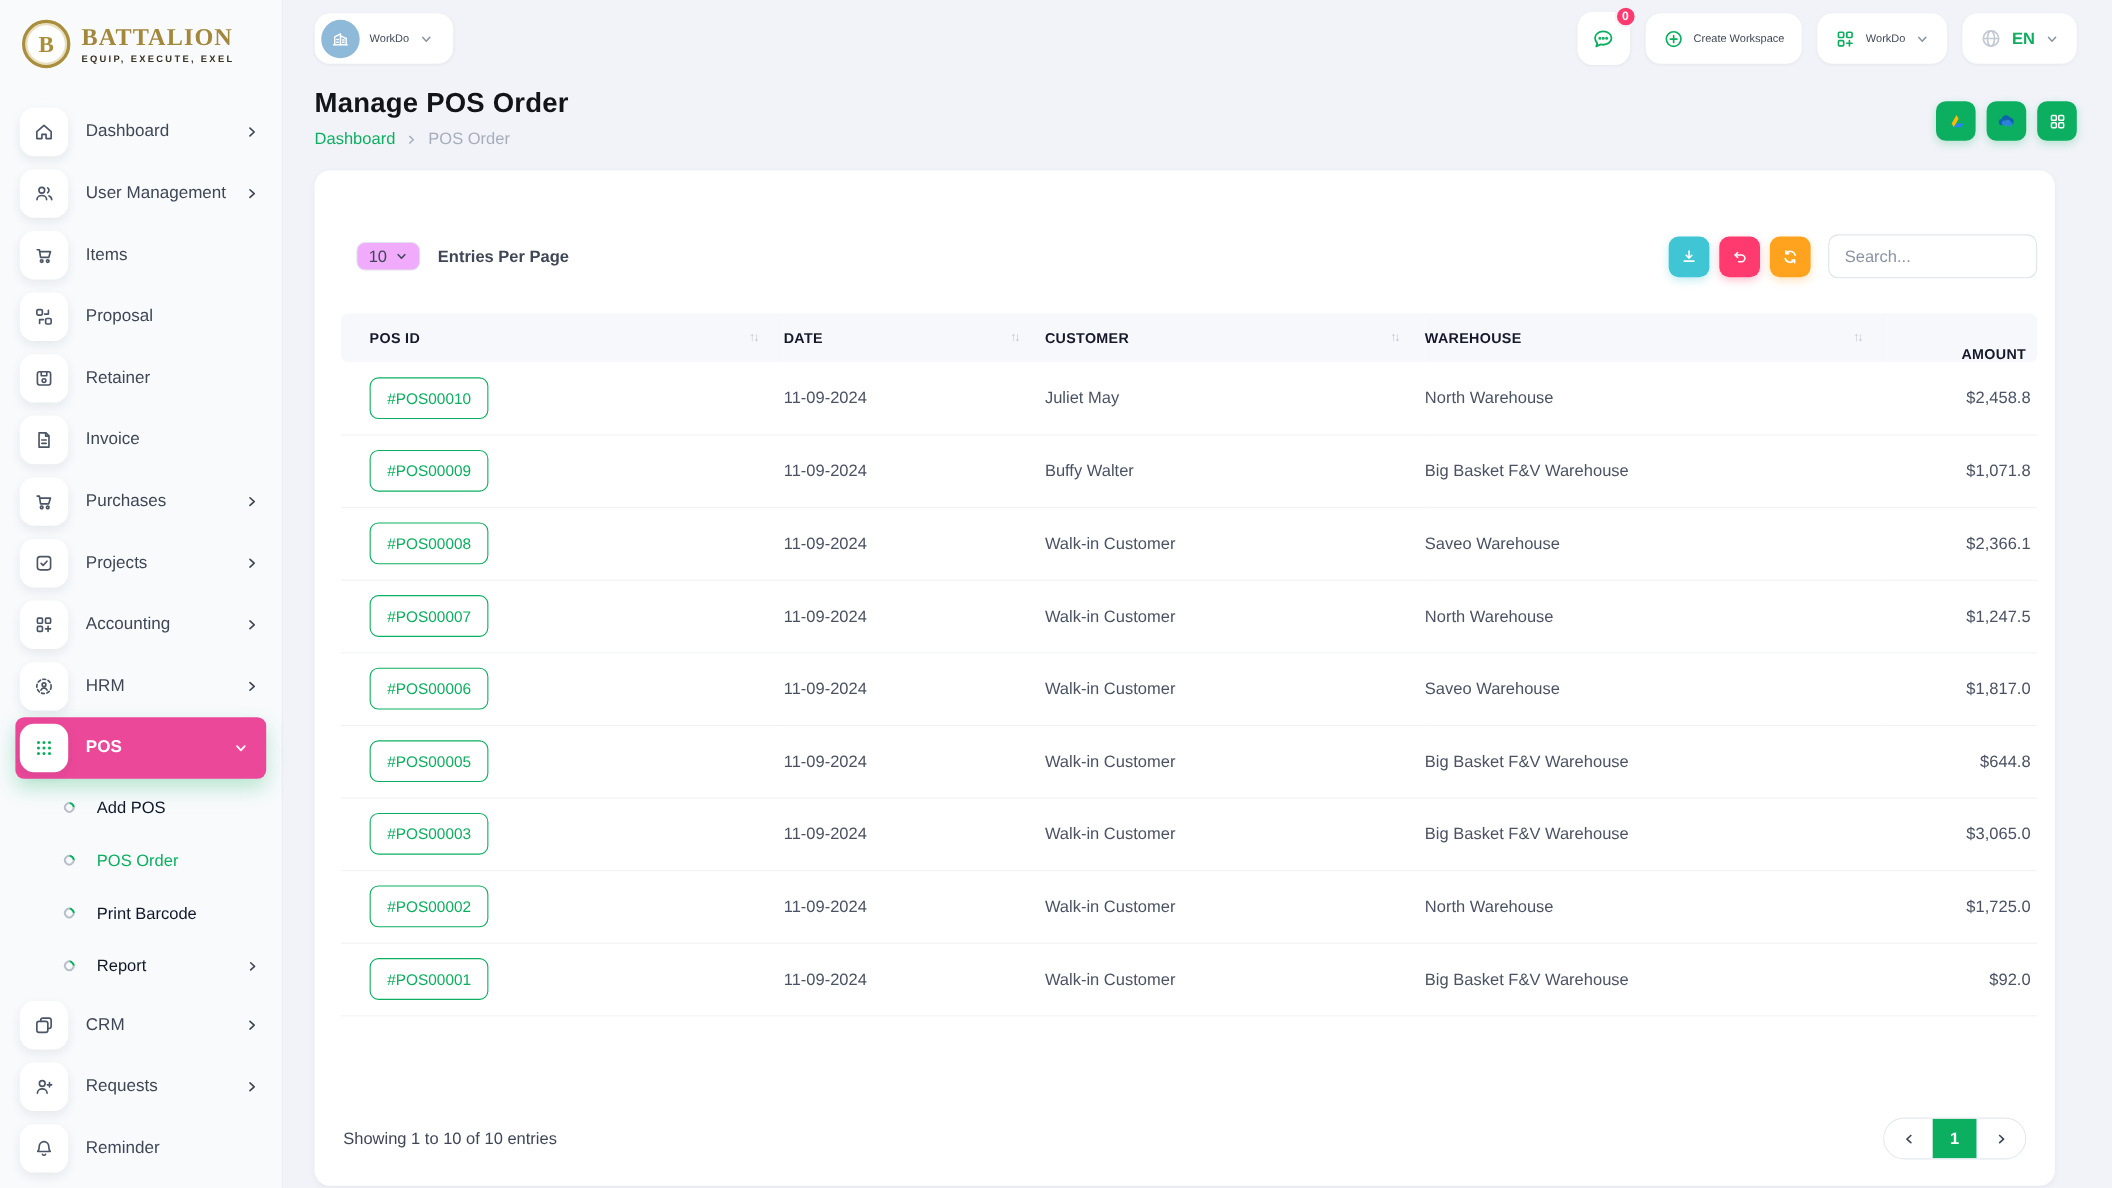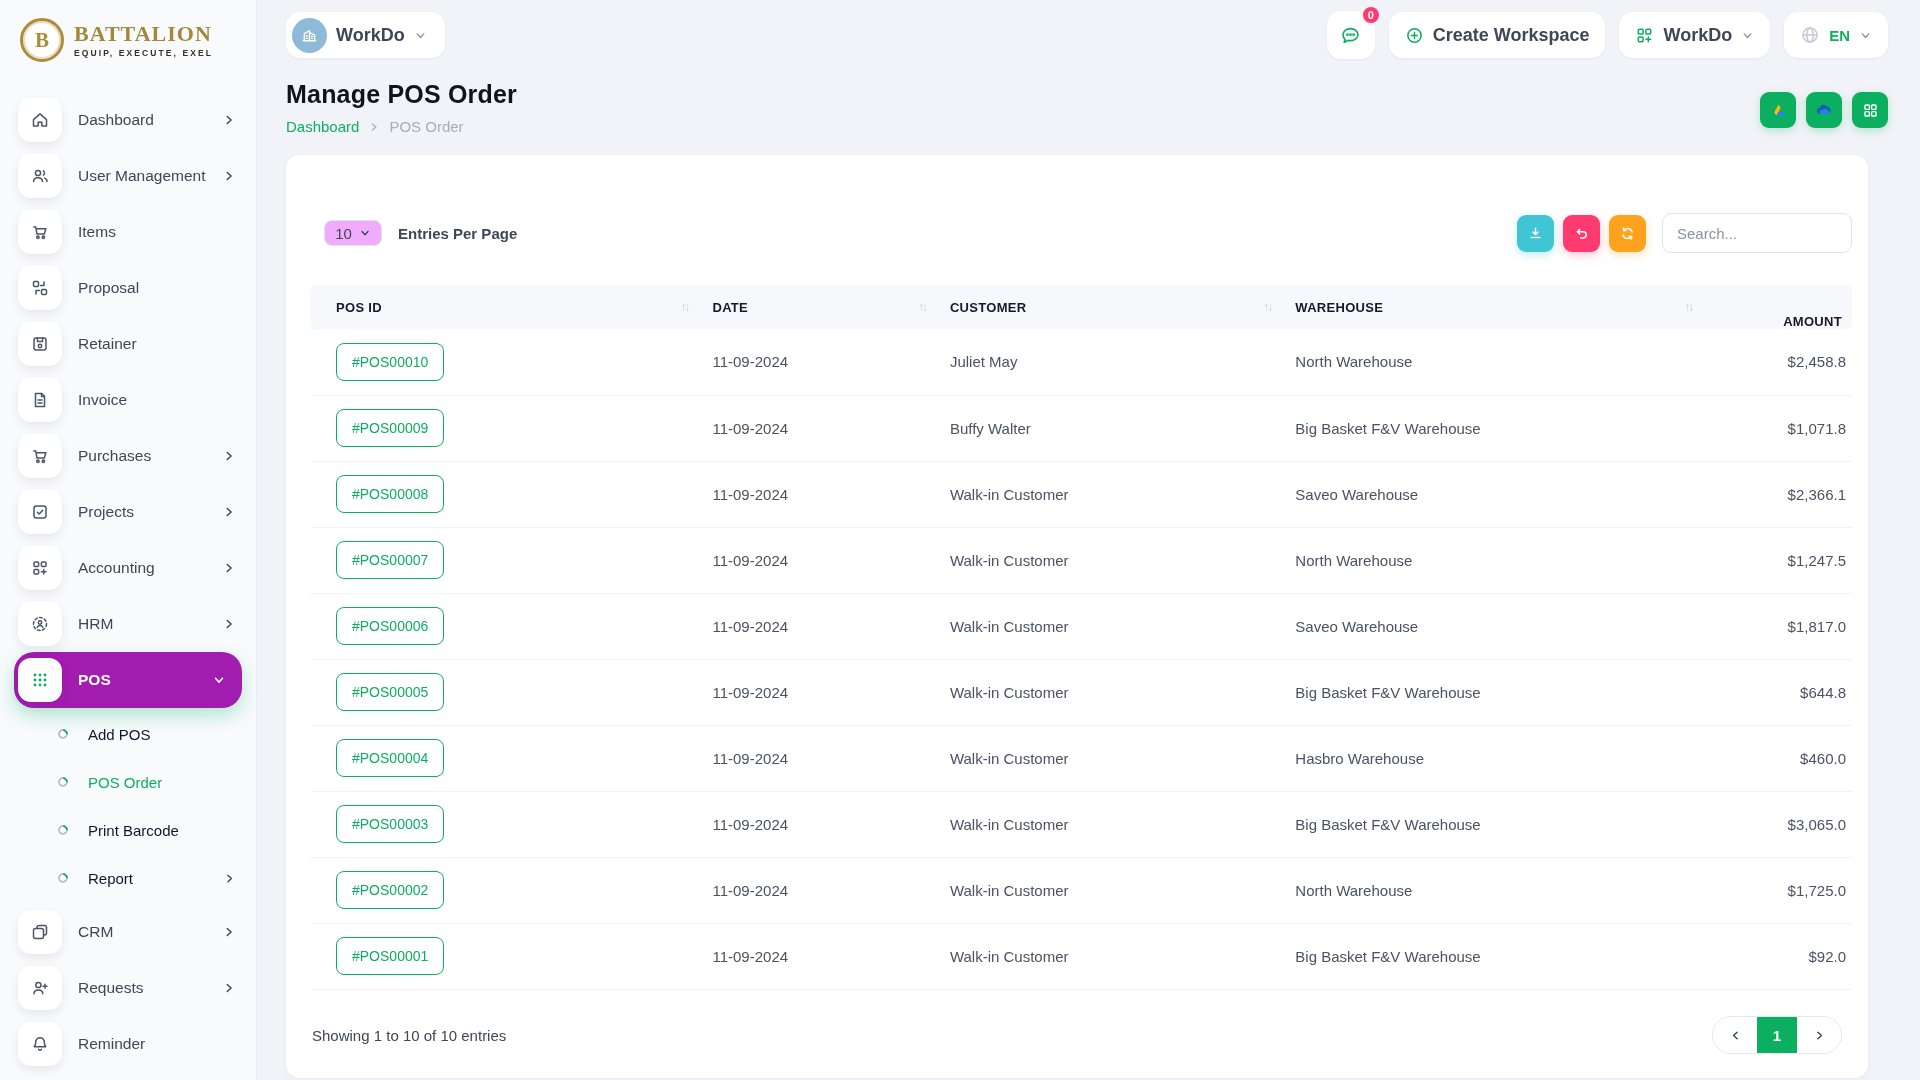--- a/index.html
+++ b/index.html
@@ -17,37 +17,37 @@
   .brand-name { font-family:"Liberation Serif","DejaVu Serif",serif; font-weight:700; font-size:22px; letter-spacing:1px; color:#a3873b; line-height:1; }
   .brand-tag { font-size:8.5px; font-weight:700; letter-spacing:2.1px; color:#37301f; margin-top:3px; }
 
   nav { margin-top:26px; }
   .nav-item { display:flex; align-items:center; height:56px; padding-right:20px; cursor:pointer; }
   .icon-chip { width:44px; height:44px; flex:none; background:#fff; border-radius:13px;
                display:flex; align-items:center; justify-content:center;
                box-shadow:0 4px 10px rgba(30,40,70,.08); }
   .nav-label { margin-left:16px; font-size:15.5px; font-weight:500; color:#3f4756; }
   .chev { margin-left:auto; display:flex; }
-  .nav-item.active { background:#a21caf; border-radius:20px; margin:0 14px 0 -4px; padding:0 16px 0 4px;
+  .nav-item.active { background:#ec4899; border-radius:8px; margin:0 14px 0 -4px; padding:0 16px 0 4px;
                      box-shadow:0 8px 18px rgba(12,175,96,.28); }
   .nav-item.active .nav-label { color:#fff; font-weight:700; }
   .subnav { padding:2px 0; }
   .sub-item { display:flex; align-items:center; height:48px; padding-left:40px; cursor:pointer; }
   .sub-dot { width:10px; height:10px; border-radius:50%; border:2px solid #b9c0cc; border-top-color:#0caf60; transform:rotate(45deg); flex:none; }
   .sub-label { margin-left:20px; font-size:15px; font-weight:500; color:#0f172a; }
   .sub-item.active .sub-label { color:#0caf60; }
 
   
   .main { flex:1; display:flex; flex-direction:column; min-width:0; }
   .topbar { height:70px; flex:none; display:flex; align-items:center; padding:0 32px 0 30px; }
   .pill { background:#fff; border-radius:14px; height:46px; display:flex; align-items:center; gap:9px;
           padding:0 16px; box-shadow:0 1px 3px rgba(16,24,40,.05); cursor:pointer; }
   .ws-pill { padding:0 18px 0 6px; }
   .avatar { width:35px; height:35px; border-radius:50%; background:#8fb9d8; display:flex; align-items:center; justify-content:center; }
-  .pill-label { font-size:18px; font-weight:700; color:#3f4756; }
+  .pill-label { font-size:10px; font-weight:400; color:#3f4756; }
   .topbar-right { margin-left:auto; display:flex; align-items:center; gap:14px; }
   .icon-btn { position:relative; width:48px; height:48px; background:#fff; border-radius:14px;
               display:flex; align-items:center; justify-content:center; box-shadow:0 1px 3px rgba(16,24,40,.05); cursor:pointer; }
   .count-badge { position:absolute; top:-6px; right:-6px; min-width:20px; height:20px; border-radius:50%;
                  background:#ff3a6e; color:#fff; font-size:11px; font-weight:700;
                  display:flex; align-items:center; justify-content:center; border:2px solid #f1f3f8; }
   .lang-label { font-size:15px; font-weight:700; color:#0caf60; }
 
   .page-head { display:flex; align-items:flex-start; padding:10px 32px 14px 30px; }
   .page-title { font-size:25px; font-weight:700; color:#12141a; letter-spacing:.2px; }
@@ -585,27 +585,20 @@
   </tr>
 
   <tr>
     <td><button class="pos-badge">#POS00005</button></td>
     <td>11-09-2024</td>
     <td>Walk-in Customer</td>
     <td>Big Basket F&amp;V Warehouse</td>
     <td class="num">$644.8</td>
   </tr>
 
-  <tr>
-    <td><button class="pos-badge">#POS00004</button></td>
-    <td>11-09-2024</td>
-    <td>Walk-in Customer</td>
-    <td>Hasbro Warehouse</td>
-    <td class="num">$460.0</td>
-  </tr>
 
   <tr>
     <td><button class="pos-badge">#POS00003</button></td>
     <td>11-09-2024</td>
     <td>Walk-in Customer</td>
     <td>Big Basket F&amp;V Warehouse</td>
     <td class="num">$3,065.0</td>
   </tr>
 
   <tr>

